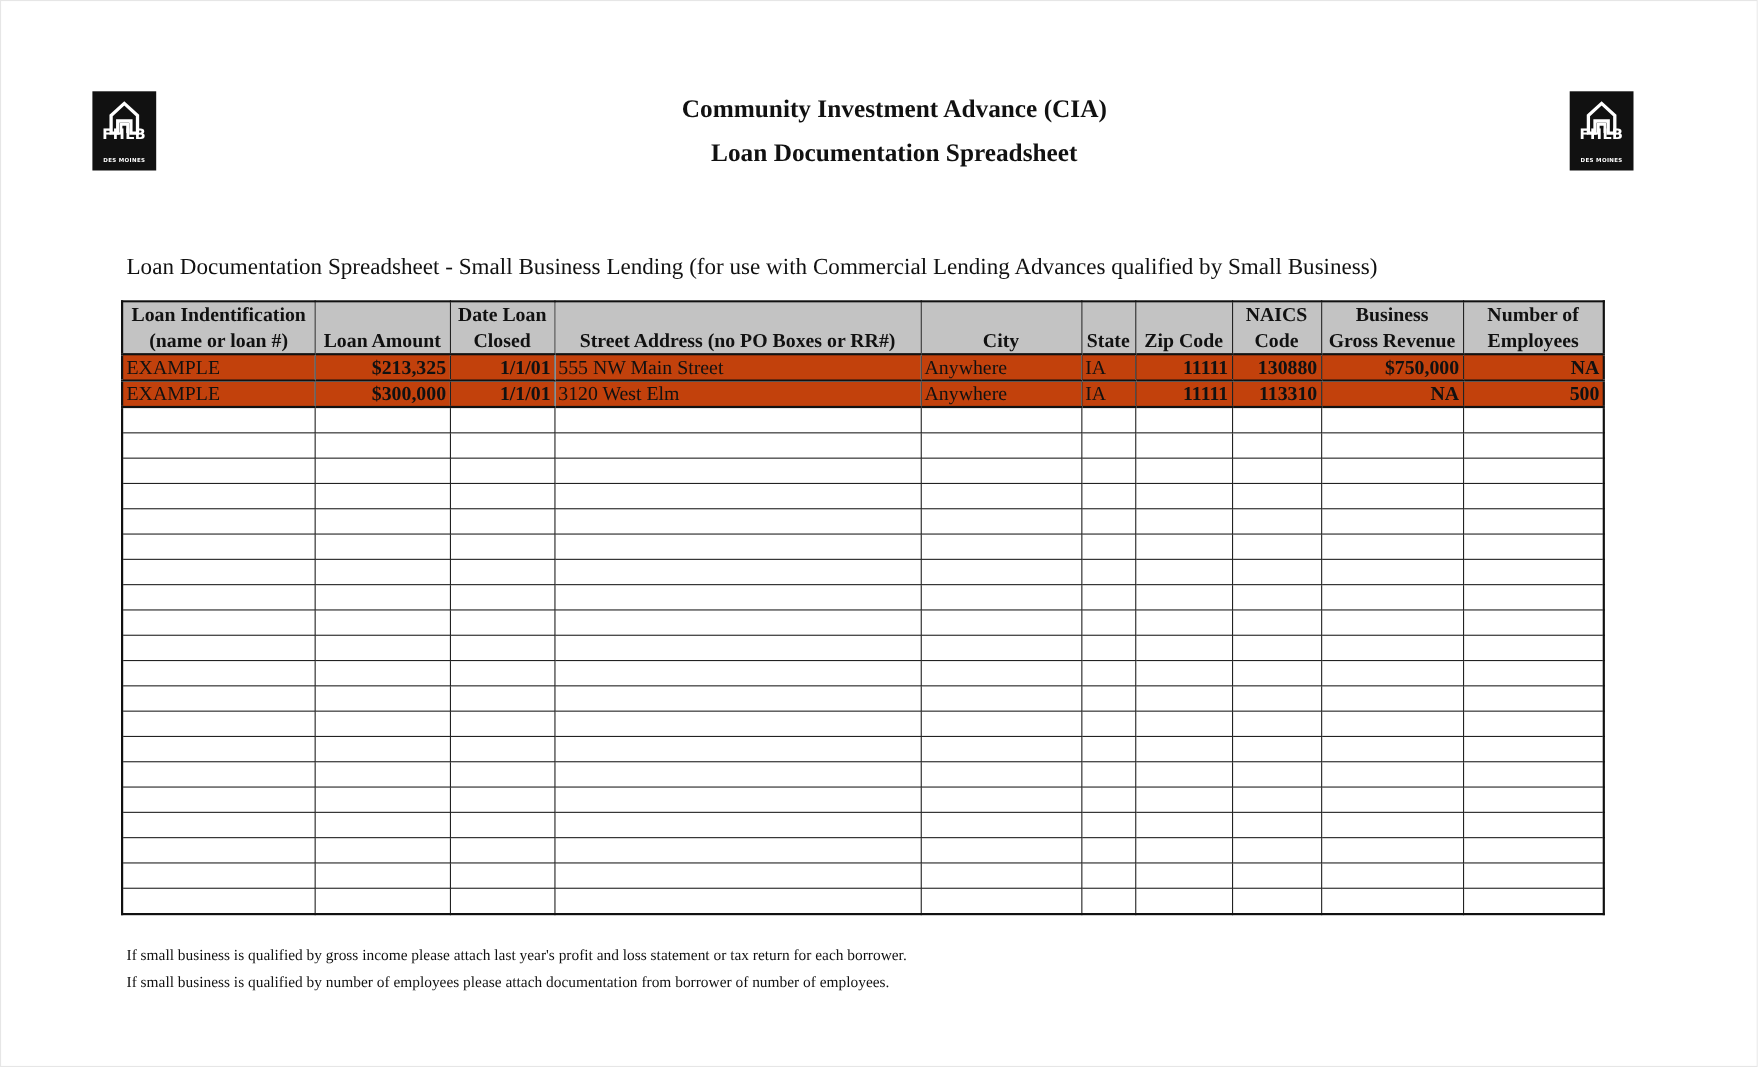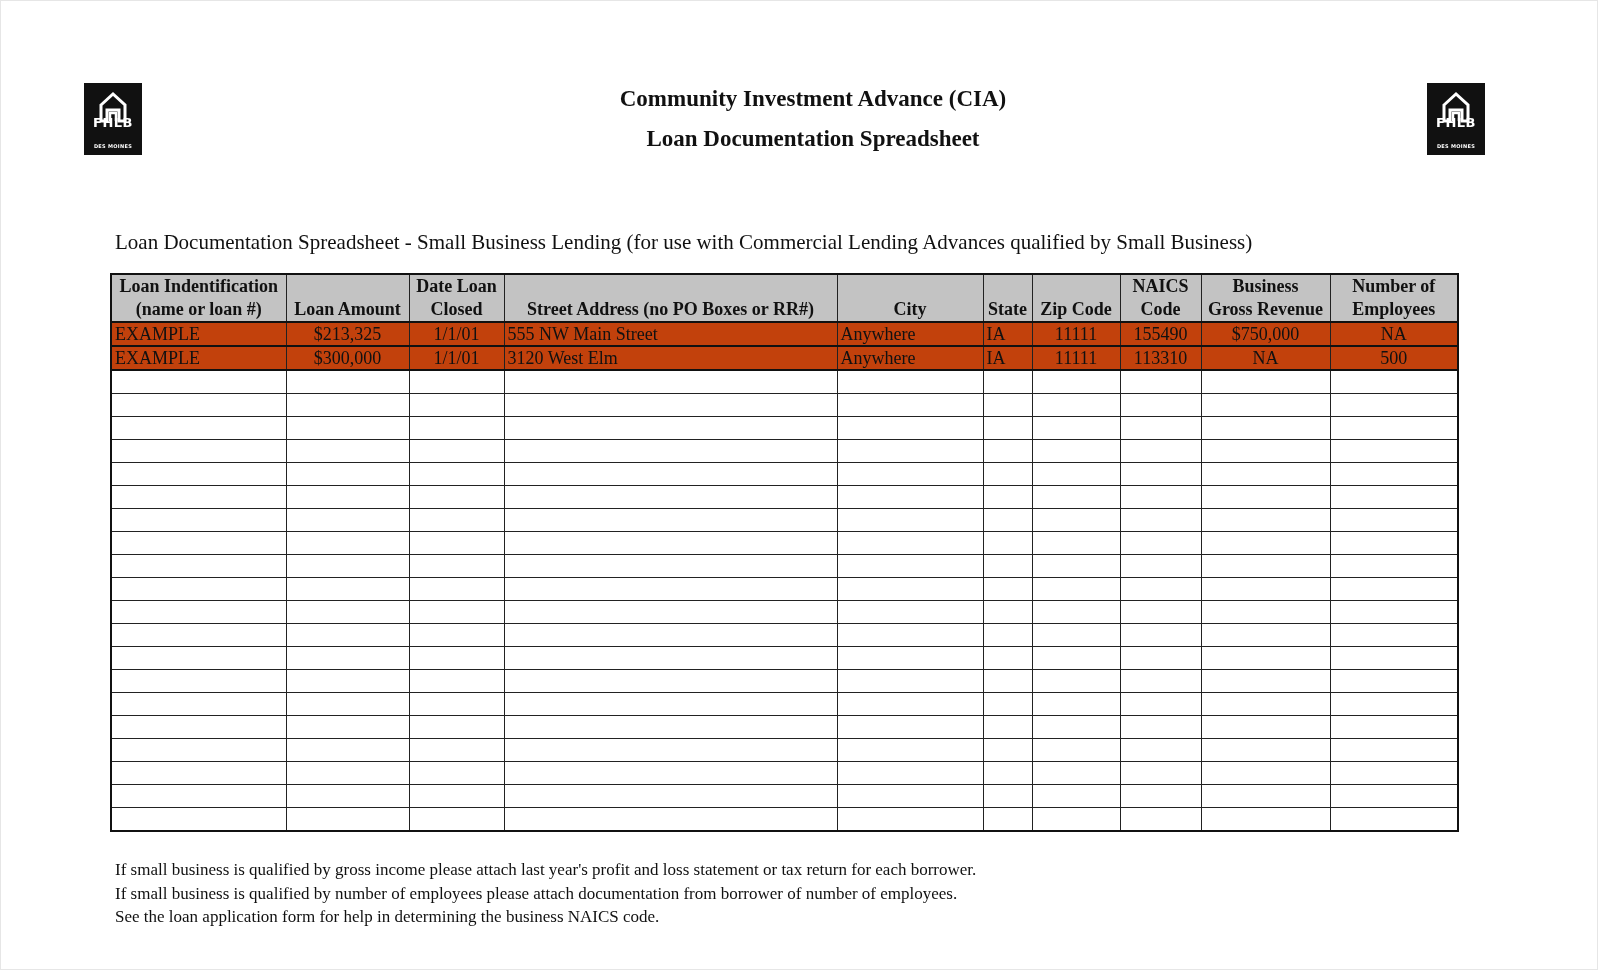--- a/index.html
+++ b/index.html
@@ -11,25 +11,25 @@
   .logo .l1 { position:absolute; left:0; right:0; top:32px; font-family:"DejaVu Sans", sans-serif; font-weight:bold; font-size:13px; letter-spacing:0.5px; }
   .logo .l2 { position:absolute; left:0; right:0; top:60px; font-family:"DejaVu Sans", sans-serif; font-weight:bold; font-size:5px; letter-spacing:0.3px; }
   .title { position:absolute; left:0; width:1598px; text-align:center; font-weight:bold; font-size:23px;margin-left:14px; }
   .subtitle { position:absolute; left:115px; top:230px; font-size:21px; white-space:nowrap; }
   table.grid { position:absolute; left:110px; top:241px; border-collapse:collapse; table-layout:fixed; }
   table.grid td, table.grid th { border:1.5px solid #222; padding:0 3px; font-size:18px; white-space:nowrap; overflow:hidden; height:22px; line-height:22px; }
   table.grid { border:2.5px solid #111;margin-top:32px; }
   th { background:#c3c3c3; font-weight:bold; text-align:center; vertical-align:bottom; line-height:23px !important; }
   tr.hdr th { height:46px; }
   tr.example td { background:#c2410c; border-top:2px solid #111; border-bottom:2px solid #111; }
-  td.r { text-align:center; }
+  td.r { text-align:right;font-weight:bold; }
   td.l { text-align:left; }
   tr.total td { border-top:3px solid #111; }
   tr.total td.gray { background:#c3c3c3; }
-  .notes { position:absolute; left:115px; top:858px; font-size:17px; line-height:23.5px; }
+  .notes { position:absolute; left:115px; top:858px; font-size:14px; line-height:23.5px; }
 </style>
 </head>
 <body>
 
 <div class="page-border"></div>
 
 <div class="logo" style="left:84px;top:83px;">
   <svg width="30" height="32" viewBox="0 0 30 32">
     <path d="M3 14 L15 3 L27 14 L27 30 L21 30 L21 19 L9 19 L9 30 L3 30 Z" fill="none" stroke="#fff" stroke-width="3"></path>
     <path d="M12 30 L12 22 L18 22 L18 30" fill="none" stroke="#fff" stroke-width="2.5"></path>
@@ -110,21 +110,21 @@
   </thead>
   <tbody id="tbody">
       <tr class="example">
         <td class="l">EXAMPLE</td>
         <td class="r">$213,325</td>
         <td class="r">1/1/01</td>
         <td class="l">555 NW Main Street</td>
         <td class="l">Anywhere</td>
         <td class="l">IA</td>
         <td class="r">11111</td>
-        <td class="r">155490</td>
+        <td class="r">130880</td>
         <td class="r">$750,000</td>
         <td class="r">NA</td>
       </tr>
       <tr class="example">
         <td class="l">EXAMPLE</td>
         <td class="r">$300,000</td>
         <td class="r">1/1/01</td>
         <td class="l">3120 West Elm</td>
         <td class="l">Anywhere</td>
         <td class="l">IA</td>
@@ -372,14 +372,13 @@
         <td></td>
         <td></td>
         <td></td>
       </tr>
     </tbody>
 </table>
 
 <div class="notes">
   <div>If small business is qualified by gross income please attach last year's profit and loss statement or tax return for each borrower.</div>
   <div>If small business is qualified by number of employees please attach documentation from borrower of number of employees.</div>
-  <div>See the loan application form for help in determining the business NAICS code.</div>
 </div>
 
 </body></html>

